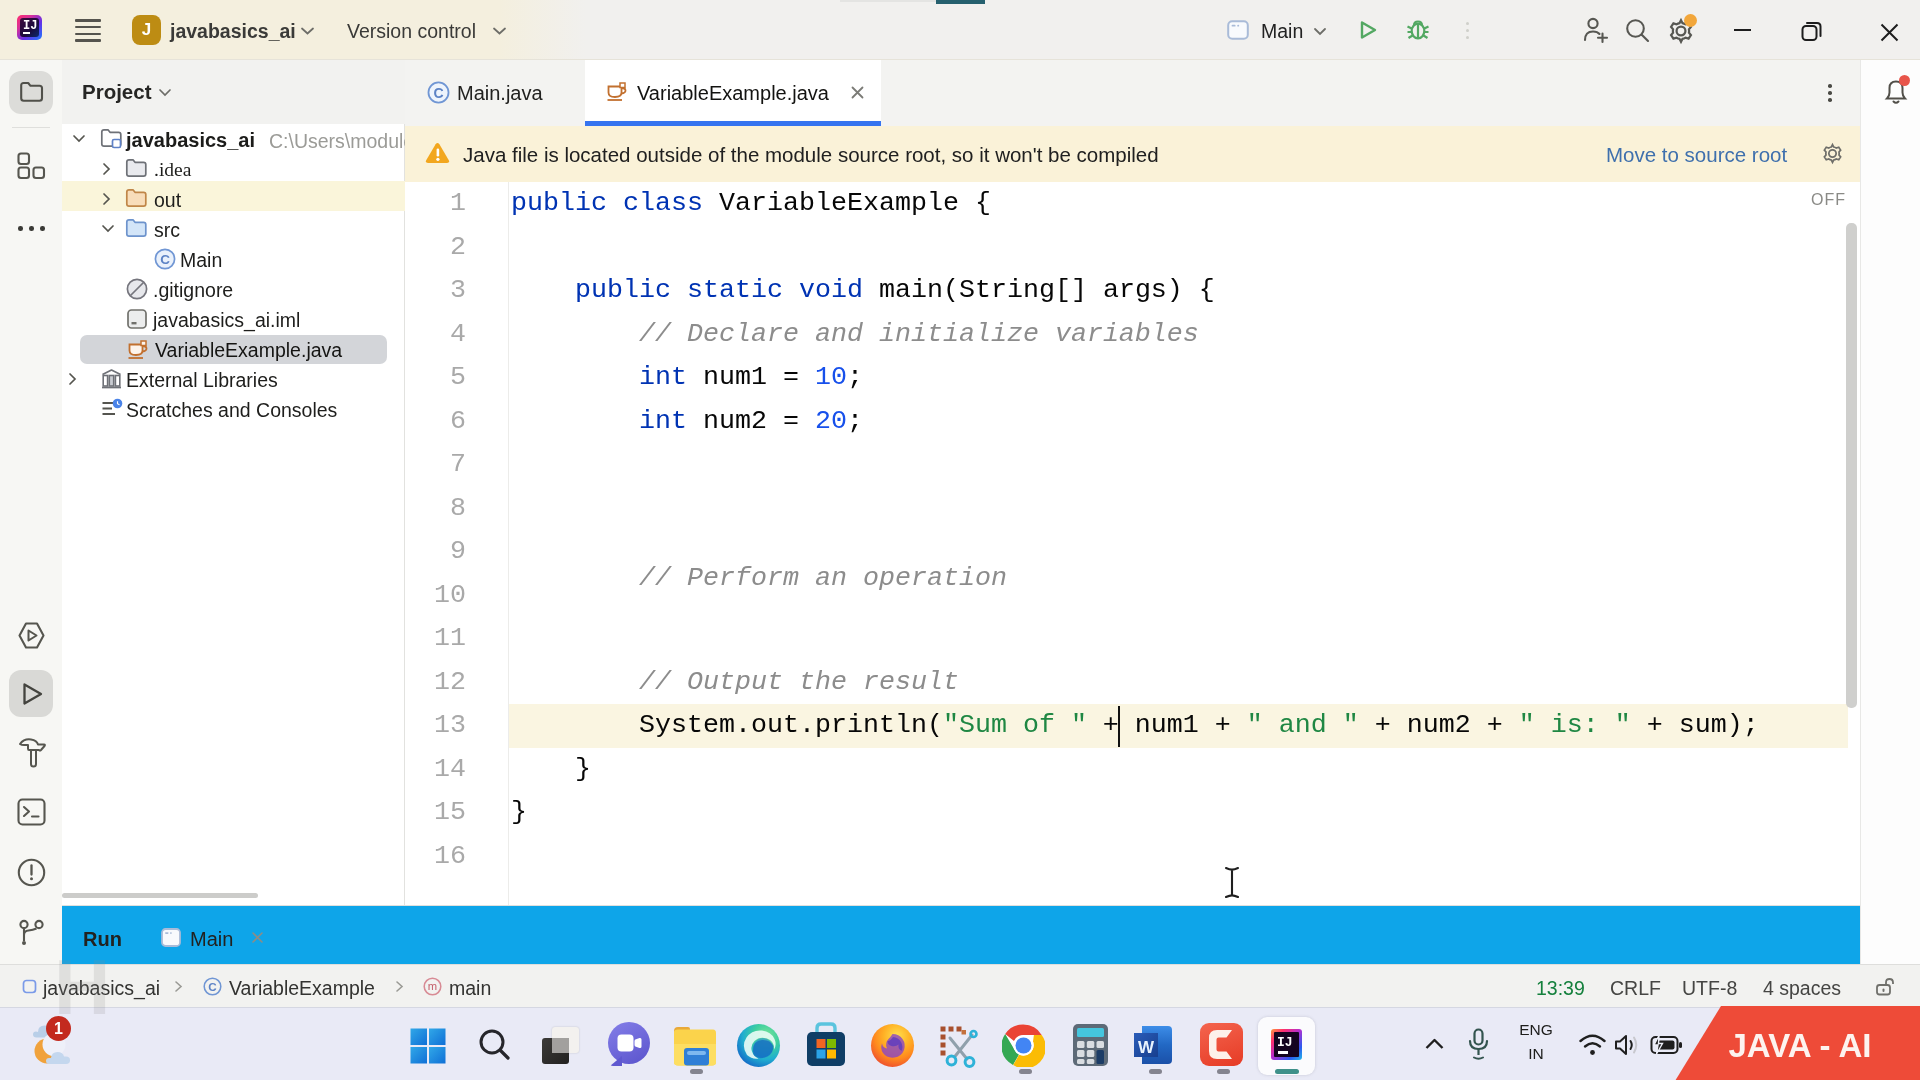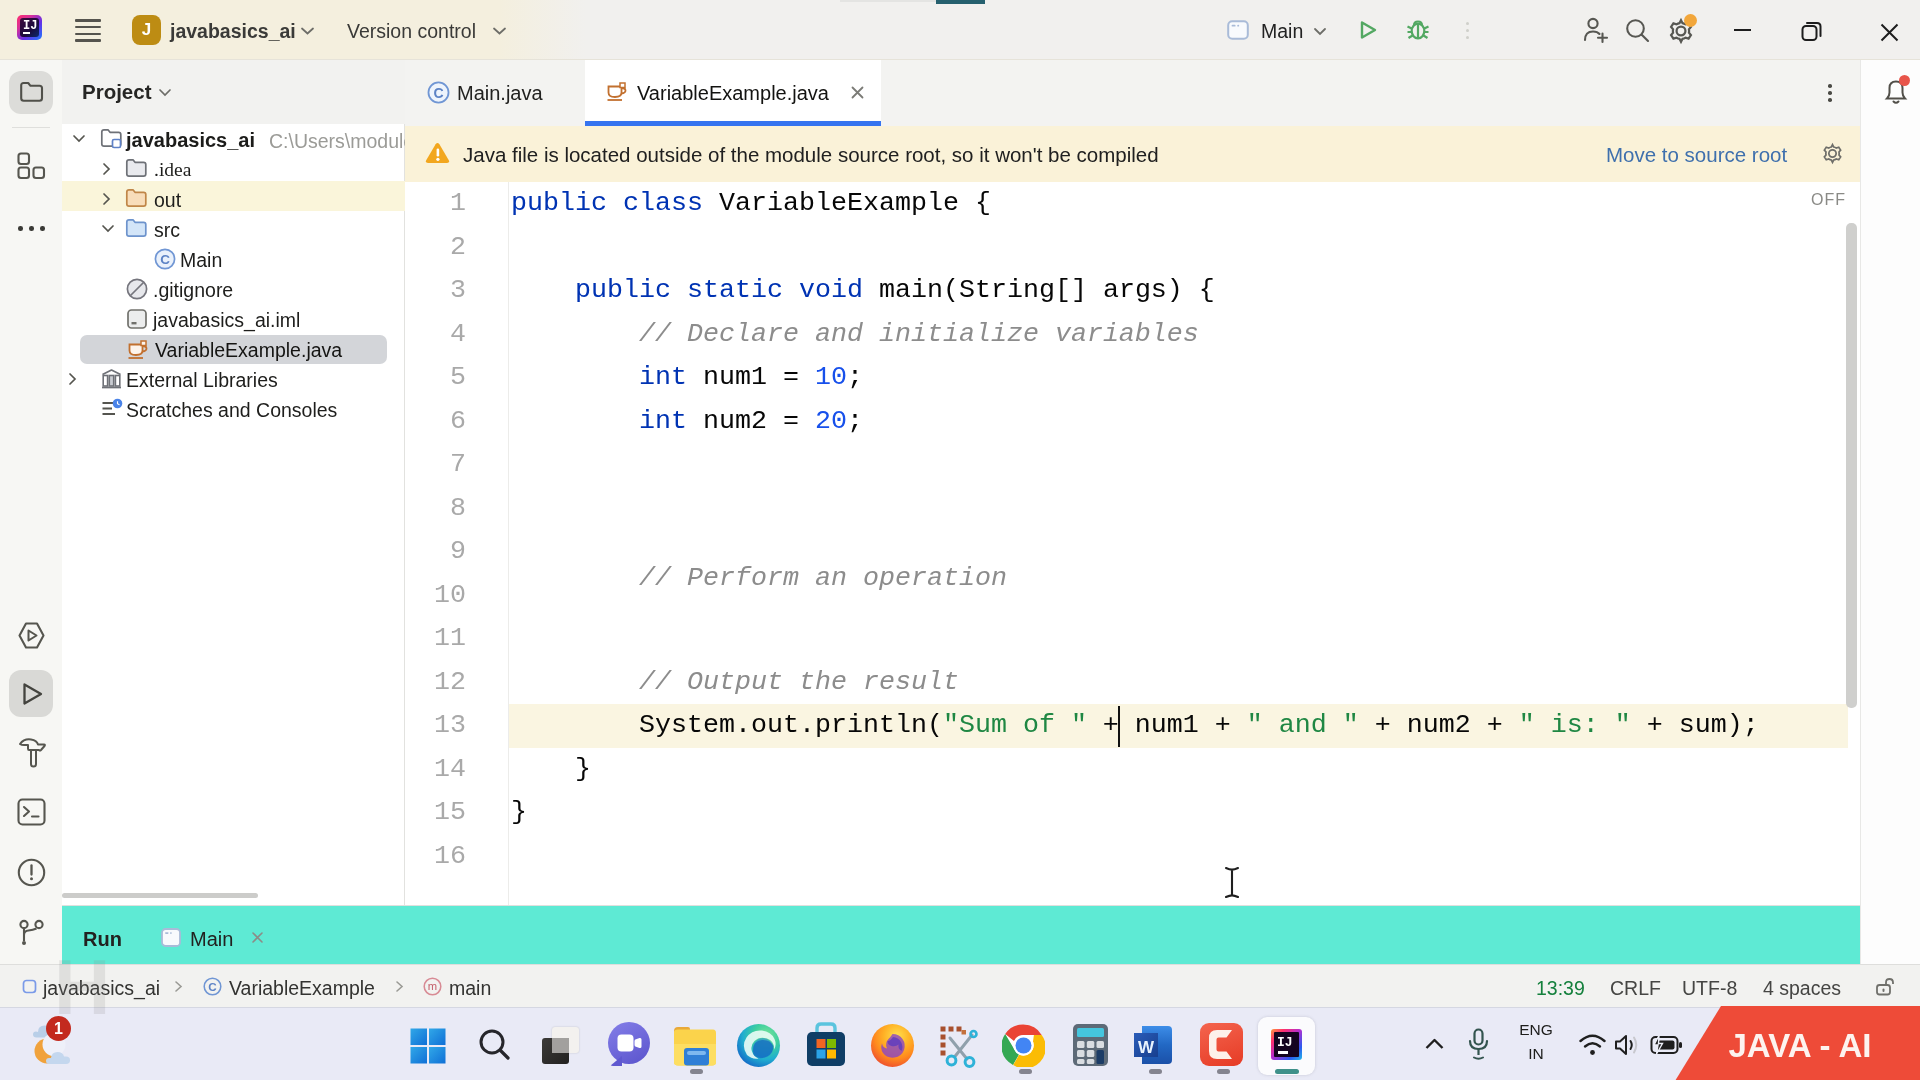--- a/index.html
+++ b/index.html
@@ -22,21 +22,21 @@
     border-right:1px solid #e2e2df; }
 
   
   #tabbar { left:405px; top:60px; width:1455px; height:66px; background:#f3f3f1; }
   #banner { left:405px; top:126px; width:1455px; height:56px; background:#faf2d8; }
   #codearea { left:405px; top:182px; width:1455px; height:723px; background:#fff; }
   #rightstrip { left:1860px; top:60px; width:60px; height:904px; background:#fdfdfd;
     border-left:1px solid #e8e8e6; }
 
   
-  #runpanel { left:62px; top:905px; width:1798px; height:59px; background:#5eead4;
+  #runpanel { left:62px; top:905px; width:1798px; height:59px; background:#0ea5e9;
     border-top:1px solid #e0e0de; }
   #statusbar { left:0; top:964px; width:1920px; height:43px; background:#f2f2f0;
     border-top:1px solid #dededc; }
   #taskbar { left:0; top:1007px; width:1920px; height:73px; background:#e9eaf6;
     border-top:1px solid #d5d7e2; }
   .cl { position:absolute; left:106px; height:43.5px; line-height:43.5px;
     font-family:Liberation Mono, monospace; font-size:26.66px; color:#070707;
     white-space:pre; }
   .ln { position:absolute; width:61px; left:0; text-align:right;
     height:43.5px; line-height:43.5px; font-family:"Liberation Mono", monospace;

